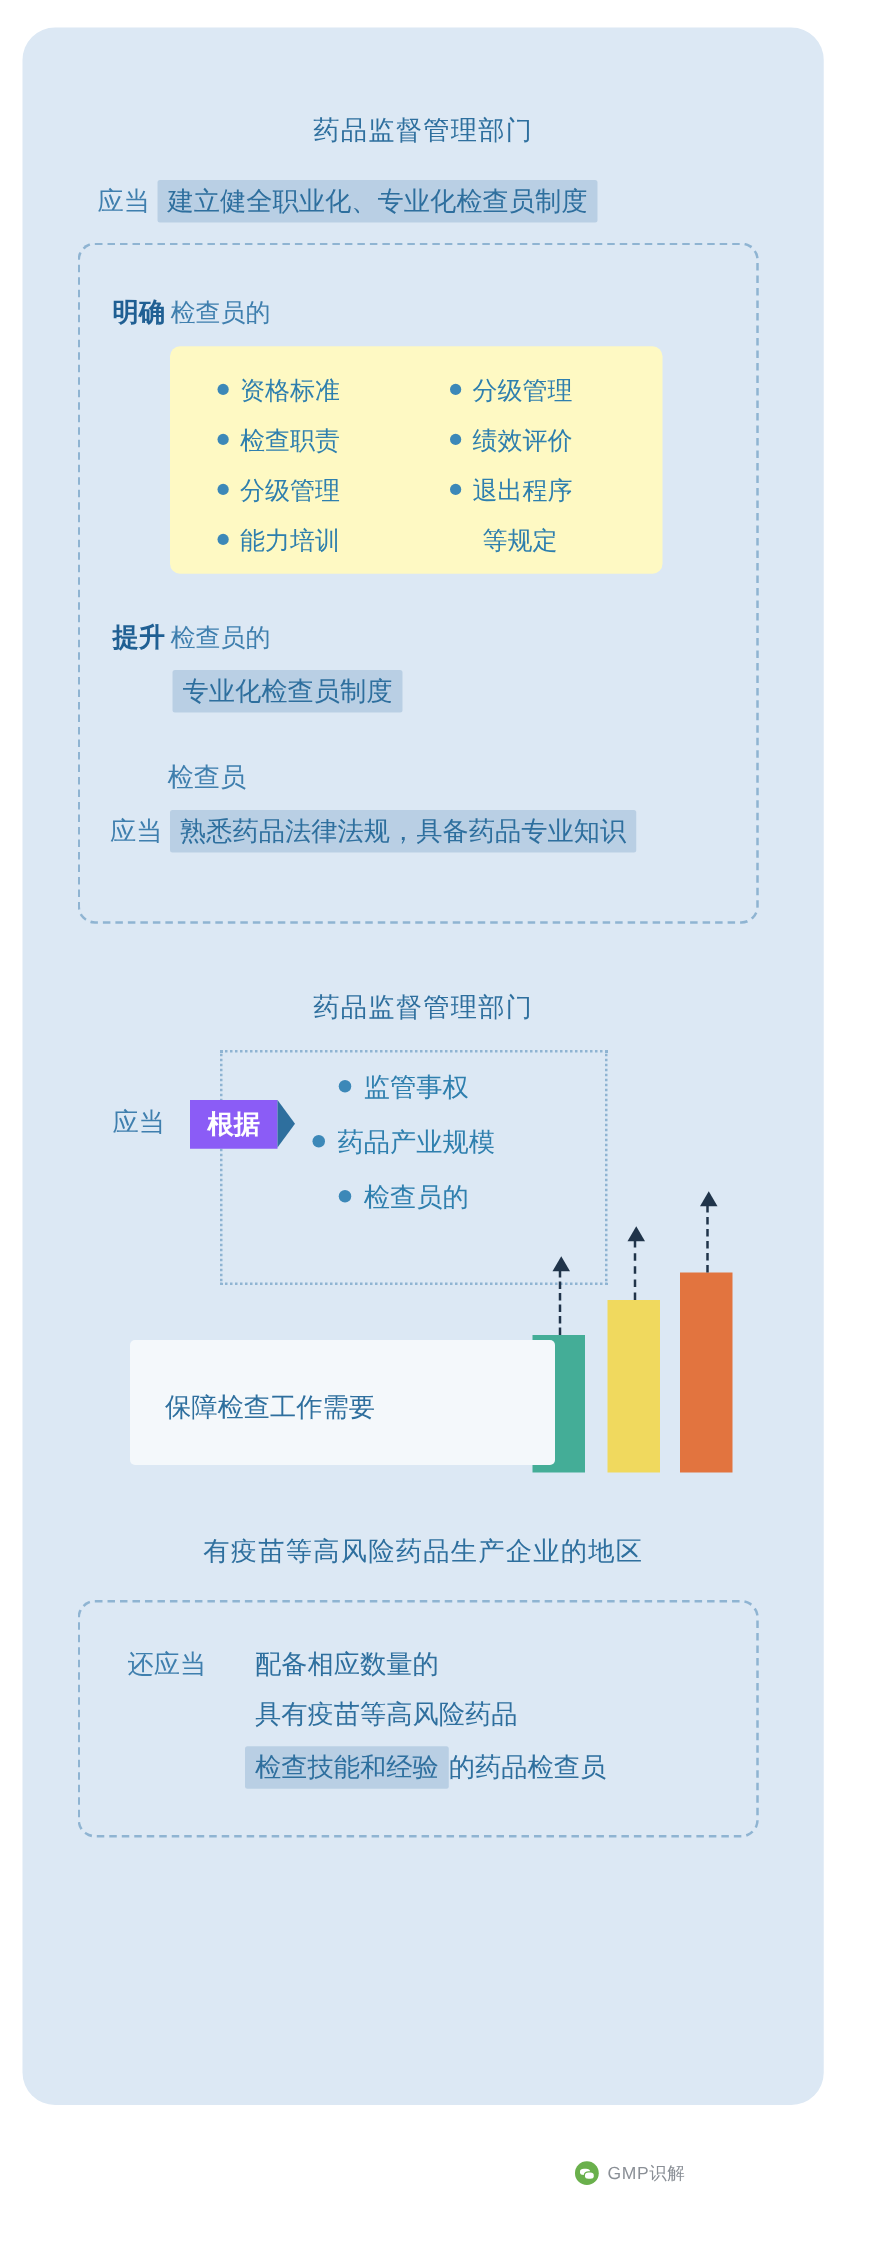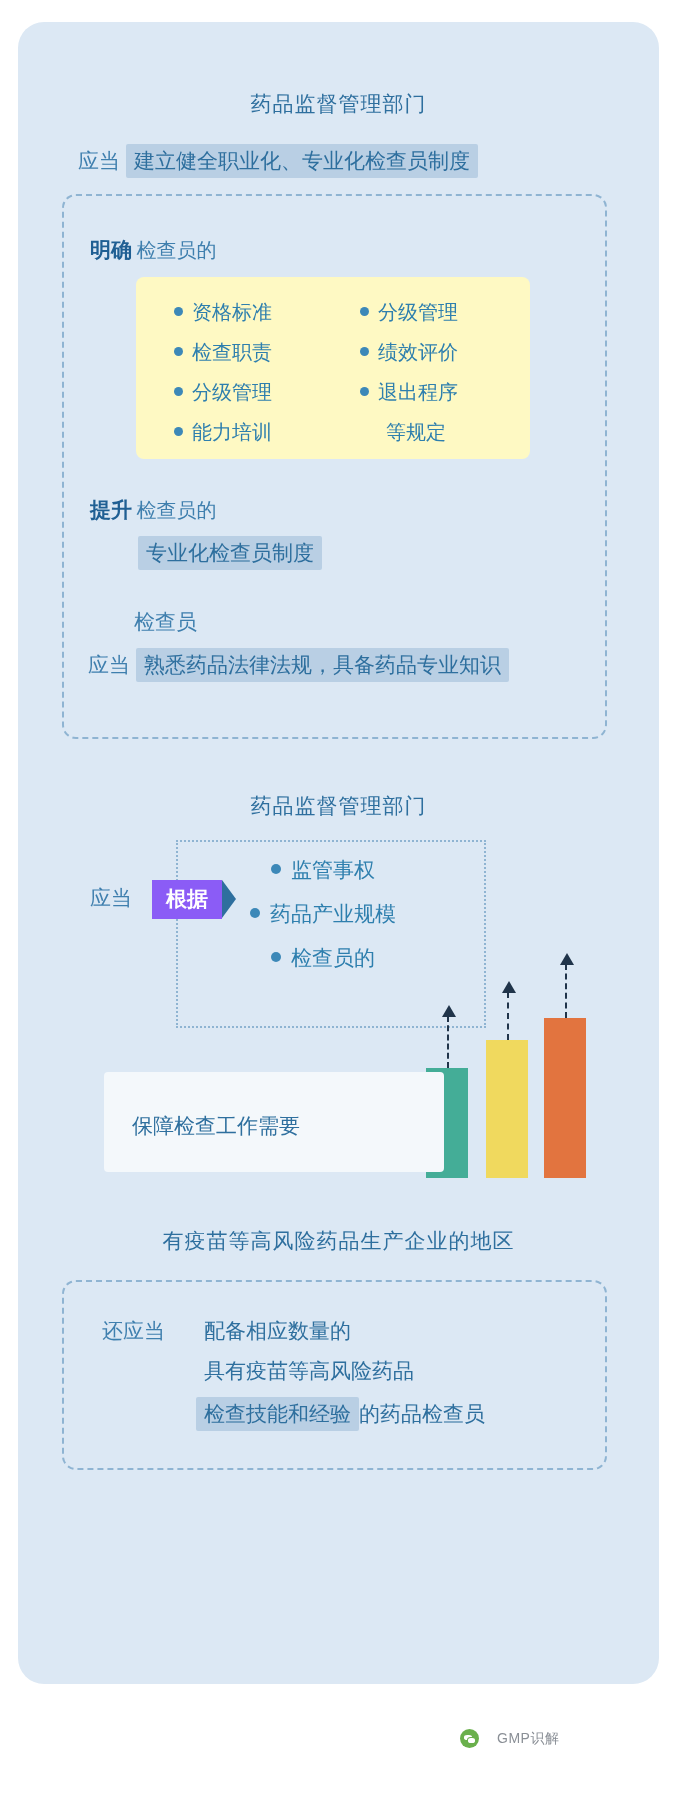--- a/index.html
+++ b/index.html
@@ -332,21 +332,21 @@
   #s3-l3 { left: 178px; top: 1375px; }
 
   
   #footer {
     position: absolute;
     left: 460px;
     top: 1729px;
     width: 220px;
     display: flex;
     align-items: center;
-    gap: 18px;
+    gap: 7px;
   }
   #footer .wx {
     width: 19px;
     height: 19px;
     border-radius: 50%;
     background: #6ab04c;
     position: relative;
     flex: 0 0 auto;
   }
   #footer .wx::before {

